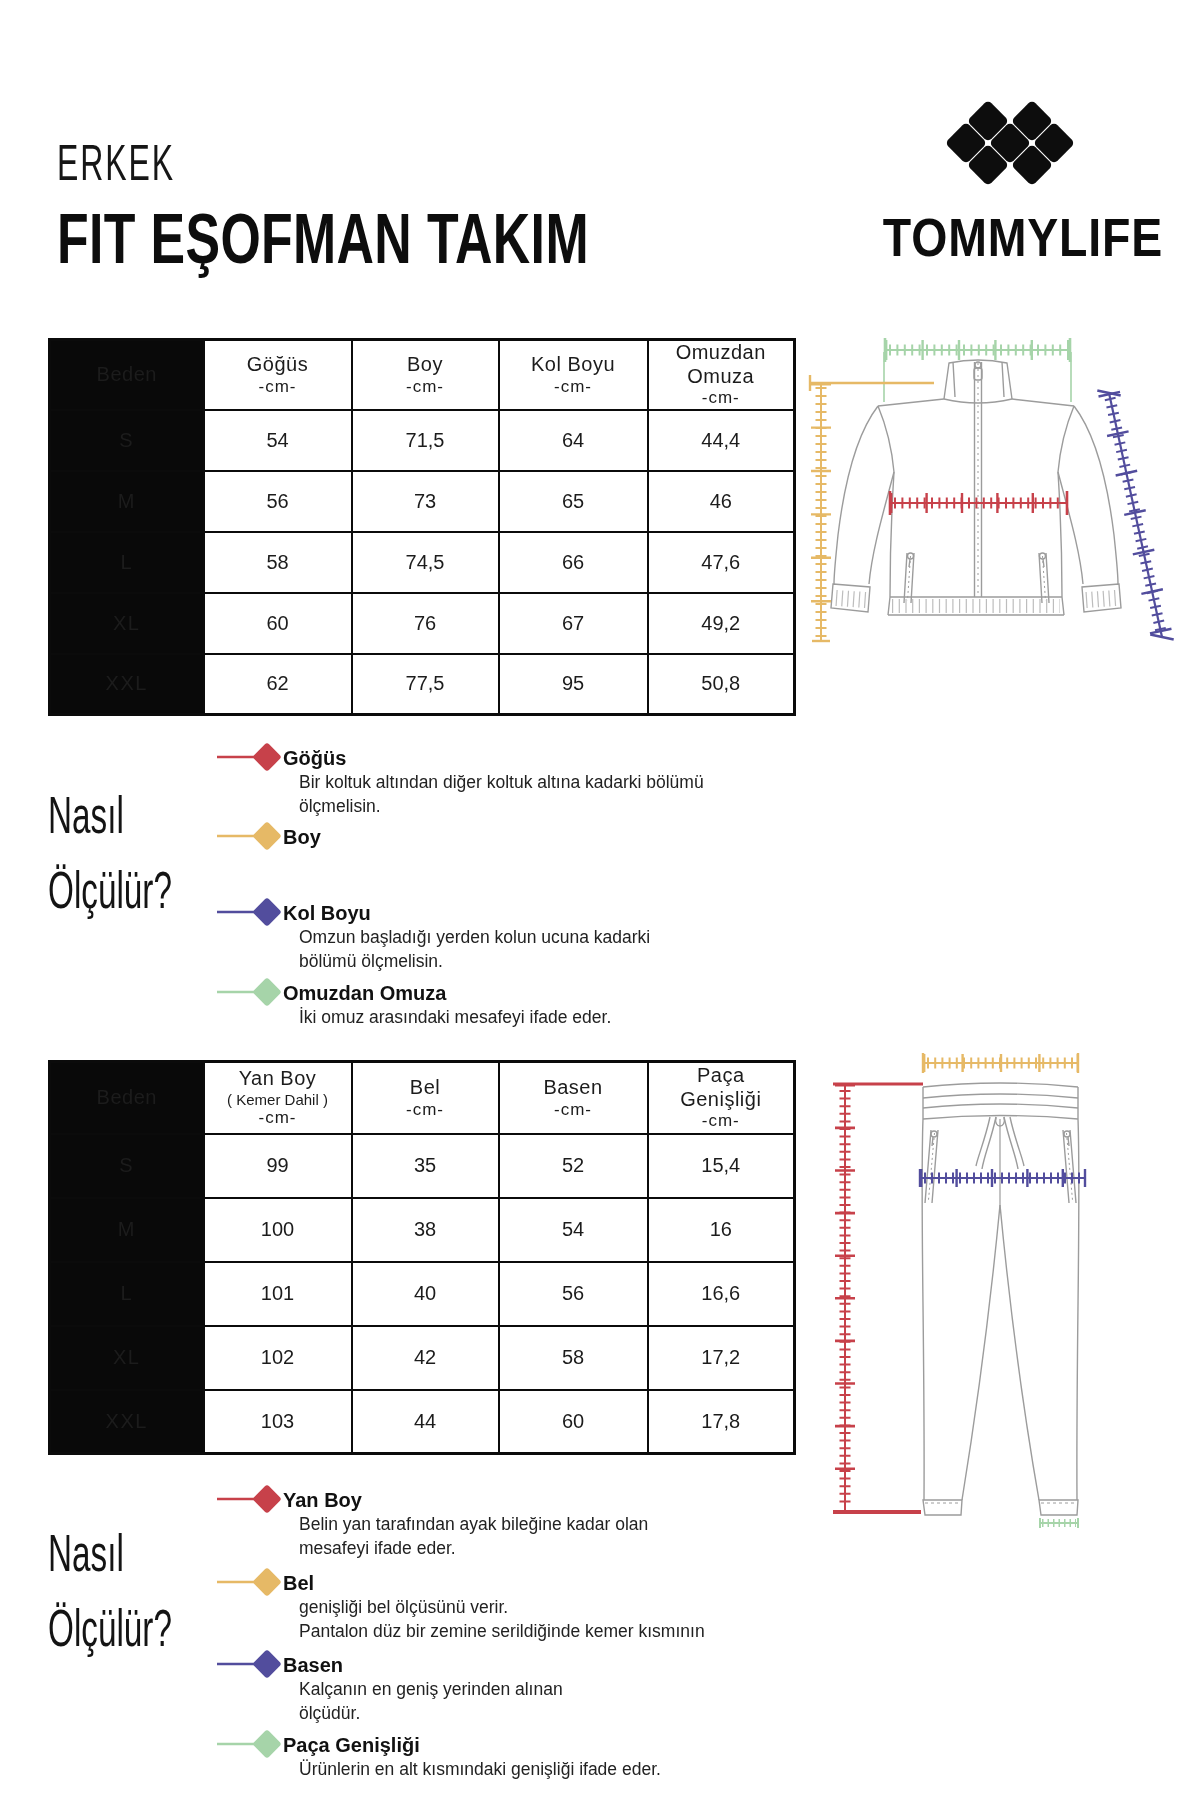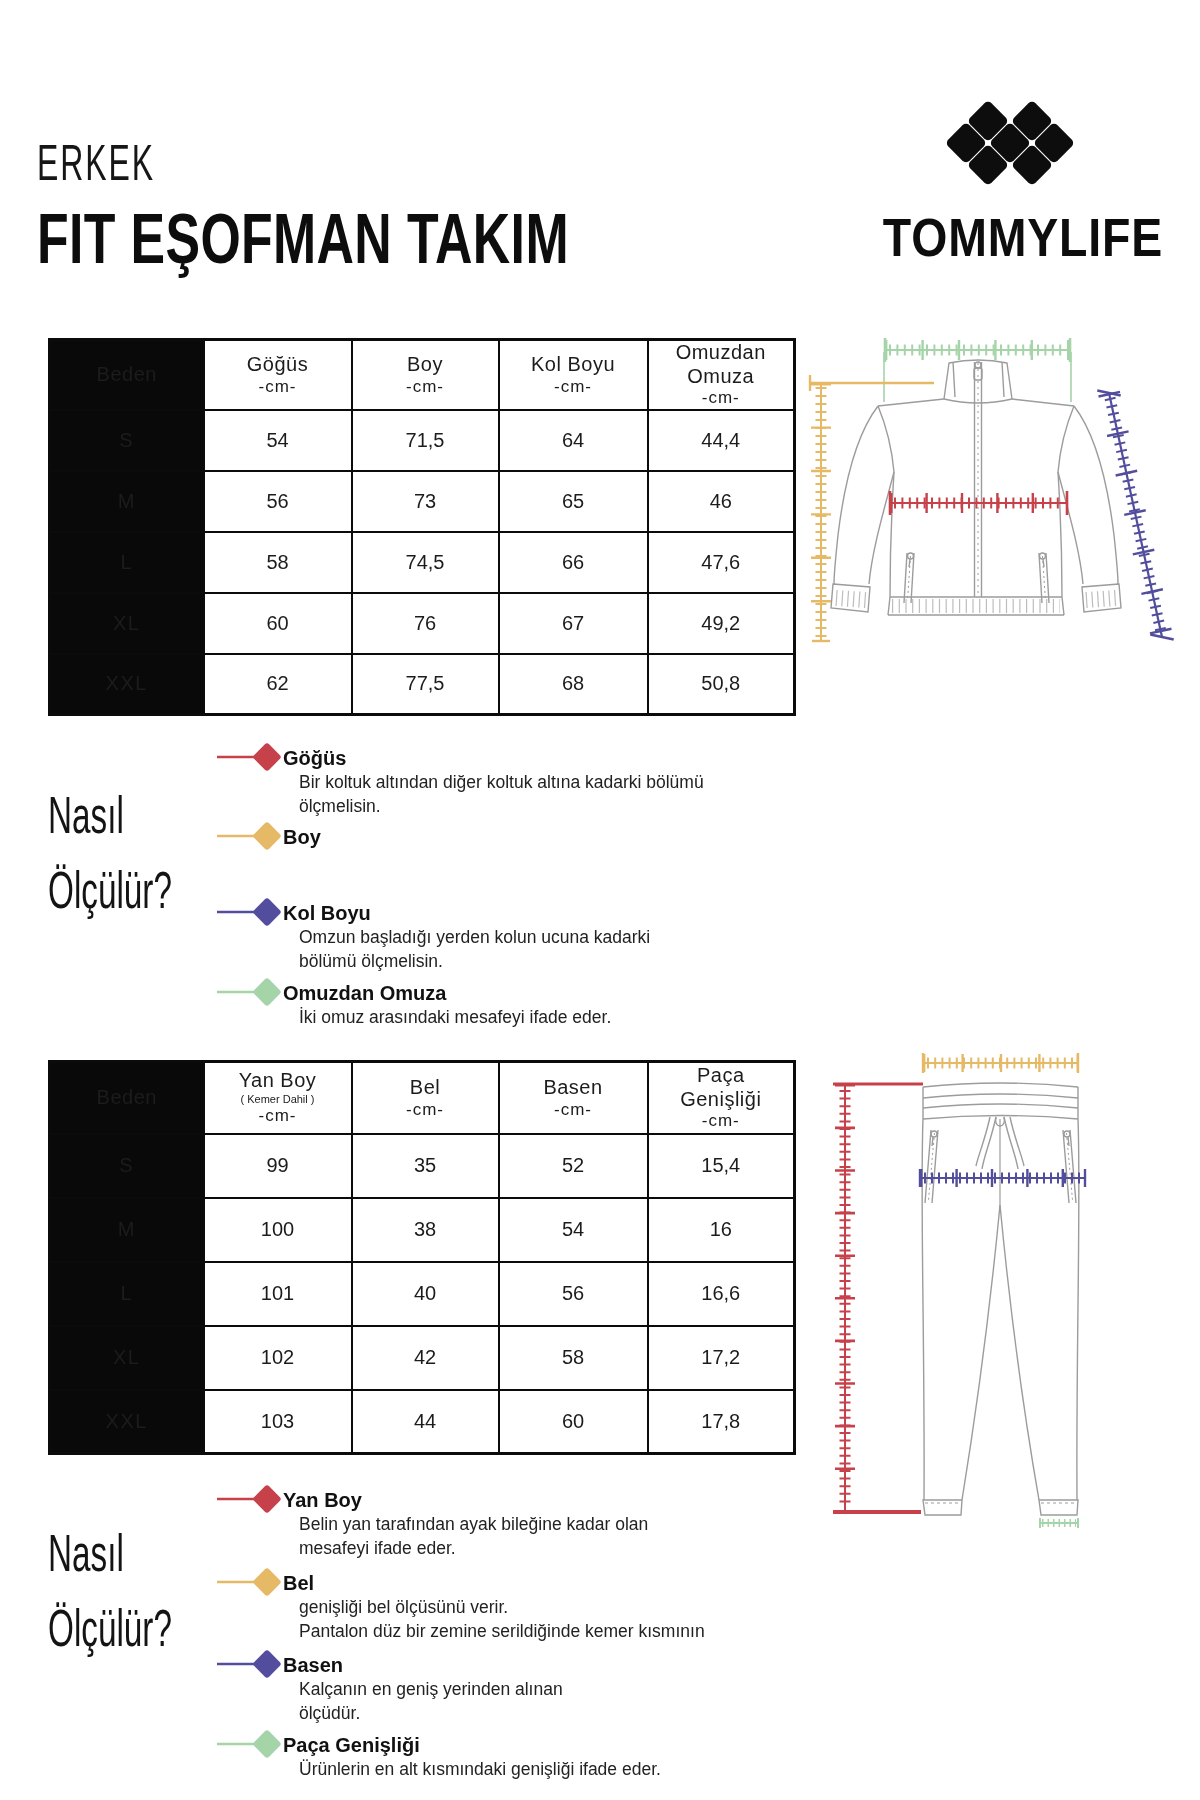--- a/index.html
+++ b/index.html
@@ -19,39 +19,39 @@
   
   table.size-table { border-collapse:collapse; table-layout:fixed; width:745px; border:3px solid #0b0b0b; background:#fff; }
   table.size-table td { border:2.5px solid #0b0b0b; text-align:center; vertical-align:middle; font-size:20px; color:#1c1c1c; }
   td.dark { background:#090909; color:#ffffff; font-size:21px; letter-spacing:1.5px; }
   .t-top td { height:61px; }
   .t-top tr.hrow td { height:70px; }
   .t-bot td { height:64px; }
   .t-bot tr.hrow td { height:72px; }
   .h-line { display:block; line-height:1.18; letter-spacing:0.5px; }
   .h-cm { font-size:17px; letter-spacing:1px; }
-  .h-small { font-size:11px; letter-spacing:0; }
+  .h-small { font-size:15px; letter-spacing:0; }
 
   
   .measure-heading { font-size:52px; font-weight:400; color:#141414; line-height:1.45; }
   .legend-item { position:absolute; left:215px; width:575px; }
   .glyph { position:absolute; left:0; top:-2px; }
   .l-title { margin-left:68px; font-size:20px; font-weight:700; color:#111; line-height:1.3; }
   .l-desc { margin-left:68px; font-size:17.5px; color:#222; }
   .l-desc span { display:block; line-height:1.36;margin-left:16px; }
 
   svg .garment { stroke:#9c9c9c; stroke-width:1.4; fill:none; }
   svg .rib { stroke:#bdbdbd; }
 </style>
 </head>
 <body>
 
 <div class="page">
 
-  <div class="abs" style="left:37px; top:138px;">
+  <div class="abs" style="left:57px; top:138px;">
     <div class="title-line1"><span class="cond">ERKEK</span></div>
     <div class="title-line2"><span class="cond">FIT EŞOFMAN TAKIM</span></div>
   </div>
 
   <div class="abs logo">
     <svg width="140" height="92" viewBox="0 0 140 92">
       <g fill="#0d0d0d">
         <rect x="-15" y="-15" width="30" height="30" rx="5" transform="translate(48 23) rotate(45)"></rect>
         <rect x="-15" y="-15" width="30" height="30" rx="5" transform="translate(92 23) rotate(45)"></rect>
         <rect x="-15" y="-15" width="30" height="30" rx="5" transform="translate(26 45) rotate(45)"></rect>
@@ -120,21 +120,21 @@
           <td class="dark">XL</td>
           <td>60</td>
           <td>76</td>
           <td>67</td>
           <td>49,2</td>
         </tr>
     <tr>
           <td class="dark">XXL</td>
           <td>62</td>
           <td>77,5</td>
-          <td>68</td>
+          <td>95</td>
           <td>50,8</td>
         </tr>
   </tbody>
     </table>
 
   <svg class="abs" style="left:795px; top:295px;" width="395" height="365" viewBox="795 295 395 365">
 
     <g class="garment">
       <path d="M944,399 L949,363 Q978,357 1007,363 L1012,399"></path>
       <path d="M953,362 L955,397 M1002,362 L1004,397"></path>

